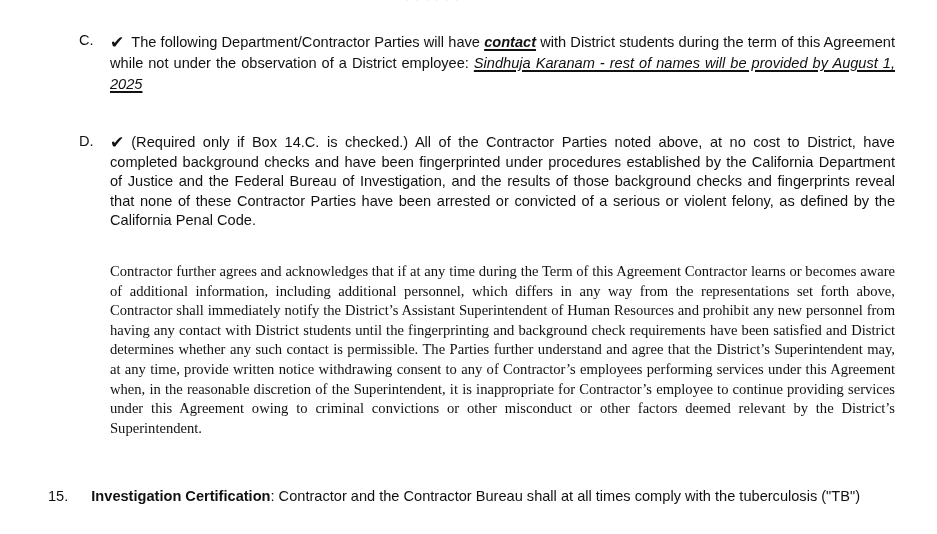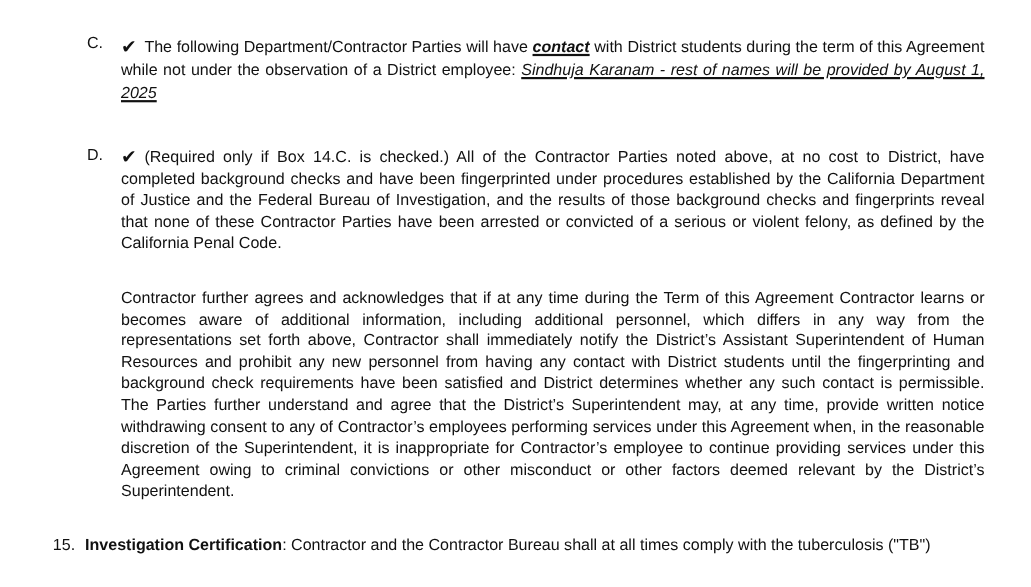--- a/index.html
+++ b/index.html
@@ -53,29 +53,30 @@
     #item-c { top: 31px; }
     #item-c .body { line-height: 21px; }
     #item-d { top: 132px; }
     #para2 {
       position: absolute;
       left: 110px;
       width: 785px;
       top: 262px;
       text-align: justify;
       text-align-last: left;
+      font-family: Liberation Serif, serif;
     }
     #sec15 {
       position: absolute;
       left: 48px;
       top: 487px;
       width: 860px;
       white-space: nowrap;
     }
-    #sec15 .num { margin-right: 9px; }
+    #sec15 .num { margin-right: 23px; }
   </style>
 </head>
 <body>
 
 <div class="topfrag">· · ·  ·  ·   ·</div>
 
 <div class="item" id="item-c">
   <span class="marker">C.</span>
   <div class="body">
     <span class="check">✔</span><span>The following Department/Contractor Parties will have </span><span class="ul b">contact</span><span> with District students during the term of this Agreement while not under the observation of a District employee: </span><span class="ul">Sindhuja Karanam - rest of names will be provided by August 1, 2025</span>

